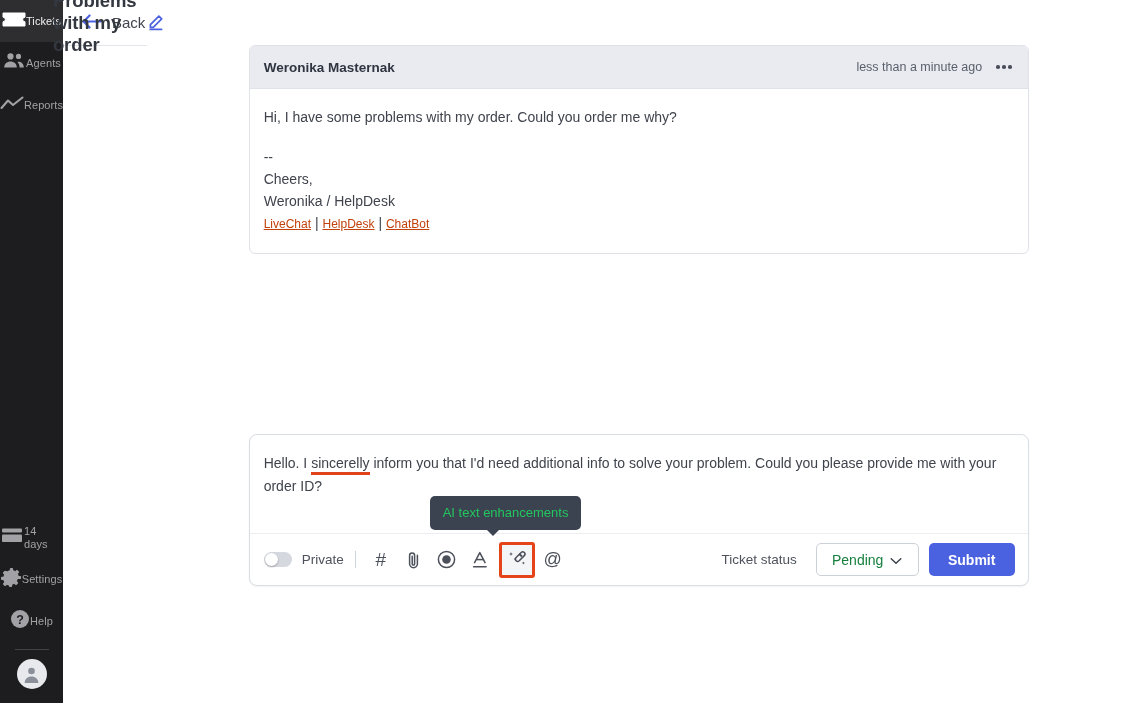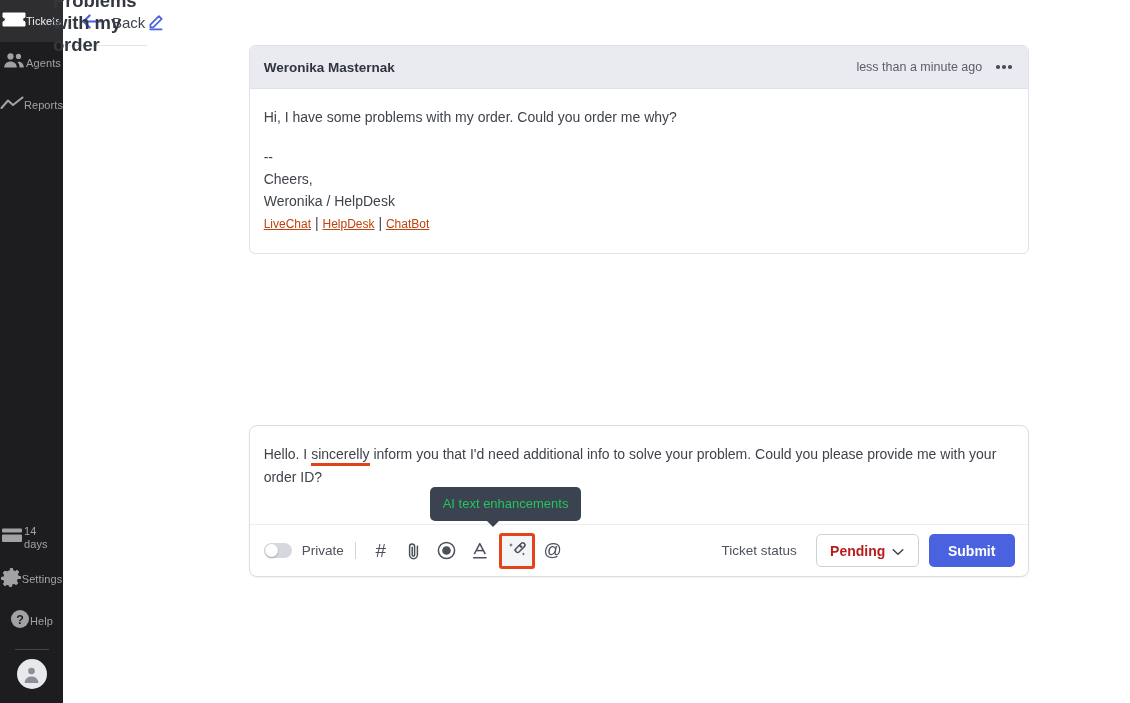--- a/index.html
+++ b/index.html
@@ -127,21 +127,21 @@
     margin: 0; font-size: 14px; line-height: 22px; color: #3f434c;
   }
   .msg-body .blank { height: 18px; }
   .msg-links a {
     color: #c2410c; text-decoration: underline; font-size: 12px;
   }
   .msg-links .sep { color: #3f434c; }
 
   
   #composer-zone {
-    position: absolute; left: 0; right: 0; bottom: 17px;
+    position: absolute; left: 0; right: 0; bottom: 8px;
     display: flex; justify-content: center;
   }
   #composer {
     width: 780px;
     border: 1px solid #d9dde4;
     border-radius: 8px;
     background: #fff;
     box-shadow: 0 1px 2px rgba(20,24,35,.05);
     position: relative;
   }
@@ -193,21 +193,21 @@
     cursor: pointer;
   }
   .toolbar-right { margin-left: auto; display: flex; align-items: center; }
   .status-label { font-size: 13.5px; color: #4d525c; margin-right: 19px; }
   #status-select {
     width: 103px; height: 33px;
     border: 1px solid #ccd1d9; border-radius: 5px;
     background: #fff; cursor: pointer;
     display: flex; align-items: center; justify-content: center; gap: 7px;
   }
-  #status-select .sel-val { font-size: 14px; font-weight: bold; color: #b91c1c; }
+  #status-select .sel-val { font-size: 14px; font-weight: normal; color: #15803d; }
   #submit-btn {
     width: 86px; height: 33px; margin-left: 10px;
     background: #4b62e0; border: none; border-radius: 5px;
     color: #fff; font-size: 14px; font-weight: bold;
     cursor: pointer; font-family: inherit;
     display:flex; align-items:center; justify-content:center;
   }
 
   
   #ai-tooltip {

